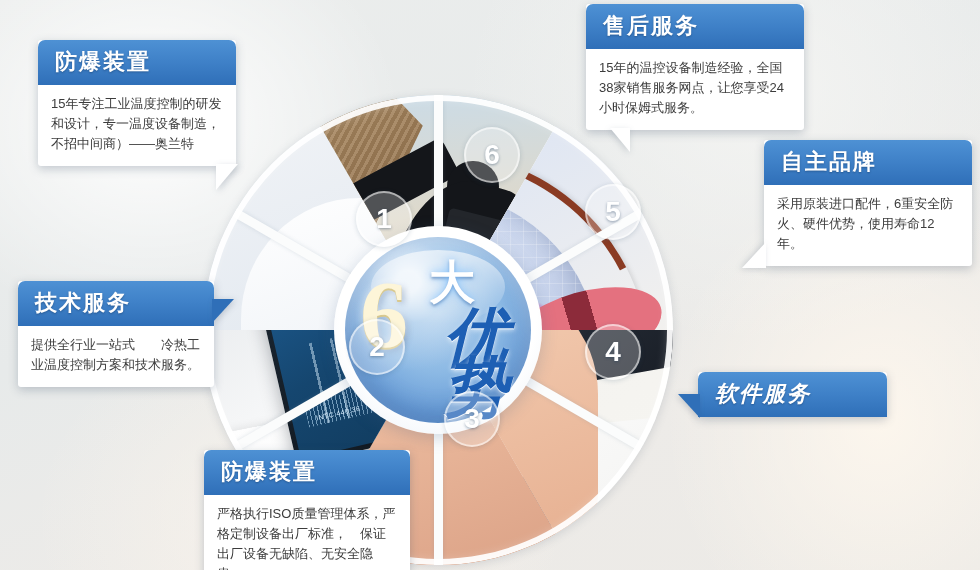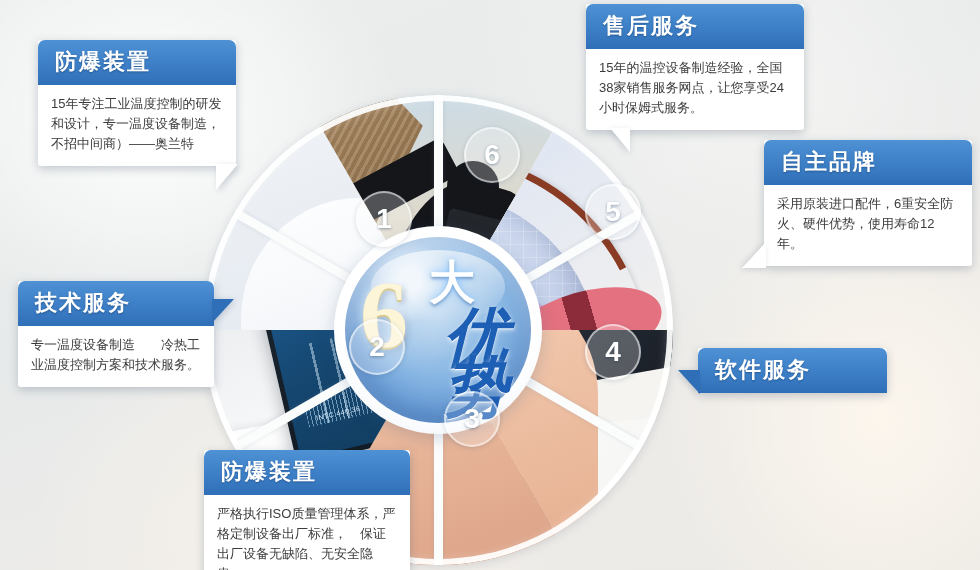--- a/index.html
+++ b/index.html
@@ -226,21 +226,21 @@
   #box-after{left:586px;top:4px;width:218px;}
   #box-after .tail{left:24px;bottom:-22px;
       border-right:20px solid #ffffff;border-bottom:24px solid transparent;
       filter:drop-shadow(-1px 2px 3px rgba(50,70,95,.2));}
 
   #box-hardware{left:764px;top:140px;width:208px;}
   #box-hardware .tail{left:-22px;bottom:-2px;
       border-right:24px solid #ffffff;border-top:26px solid transparent;
       filter:drop-shadow(-2px 1px 3px rgba(50,70,95,.22));}
 
-  #box-software{left:698px;top:348px;width:189px;}
+  #box-software{left:698px;top:372px;width:189px;font-style:italic;}
   #box-software .tail{left:-20px;top:22px;
       border-right:22px solid #2f6fb8;border-bottom:24px solid transparent;
       filter:drop-shadow(-2px 1px 3px rgba(50,70,95,.22));}
 
   #box-quality{left:204px;top:450px;width:206px;}
 
   #box-tech{left:18px;top:281px;width:196px;}
   #box-tech .tail{right:-20px;top:18px;
       border-left:22px solid #2f6fb8;border-bottom:24px solid transparent;
       filter:drop-shadow(2px 1px 3px rgba(50,70,95,.22));}
@@ -390,17 +390,17 @@
   </div>
 
   <div class="box" id="box-quality">
     <div class="box-head">防爆装置</div>
     <div class="box-body">严格执行ISO质量管理体系，严格定制设备出厂标准，　保证出厂设备无缺陷、无安全隐患。</div>
 
   </div>
 
   <div class="box" id="box-tech">
     <div class="box-head">技术服务</div>
-    <div class="box-body">专一温度设备制造　　冷热工业温度控制方案和技术服务。</div>
+    <div class="box-body">提供全行业一站式　　冷热工业温度控制方案和技术服务。</div>
     <span class="tail"></span>
   </div>
 
 </div>
 
 </body></html>

